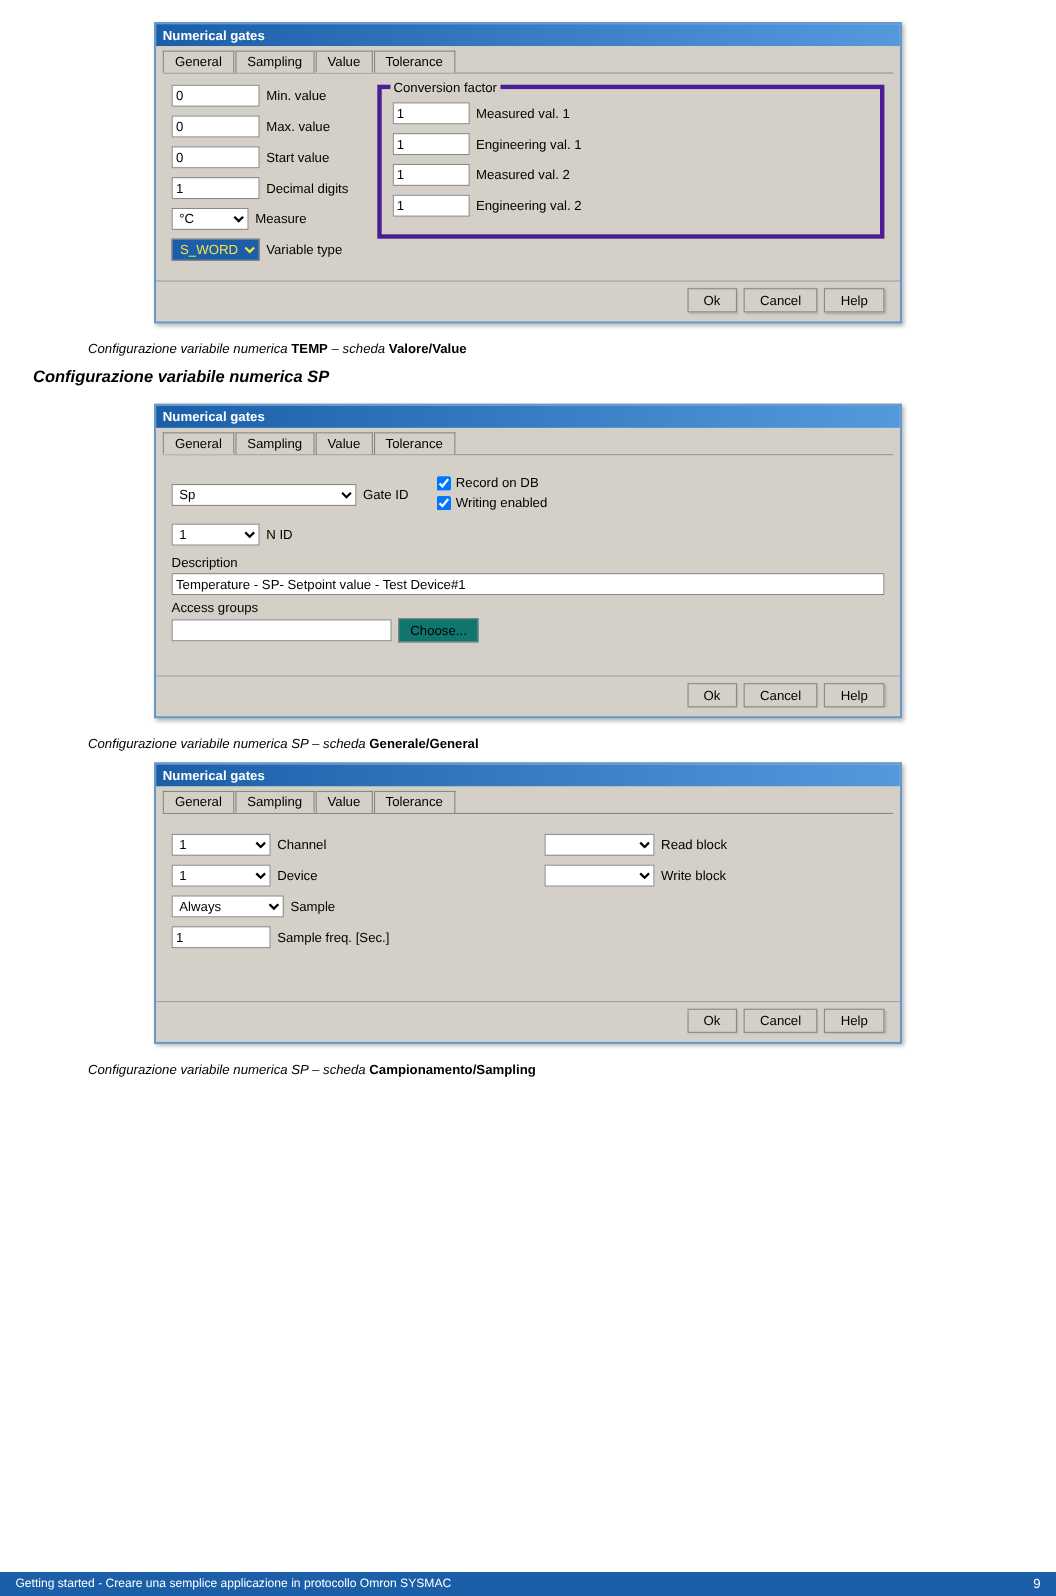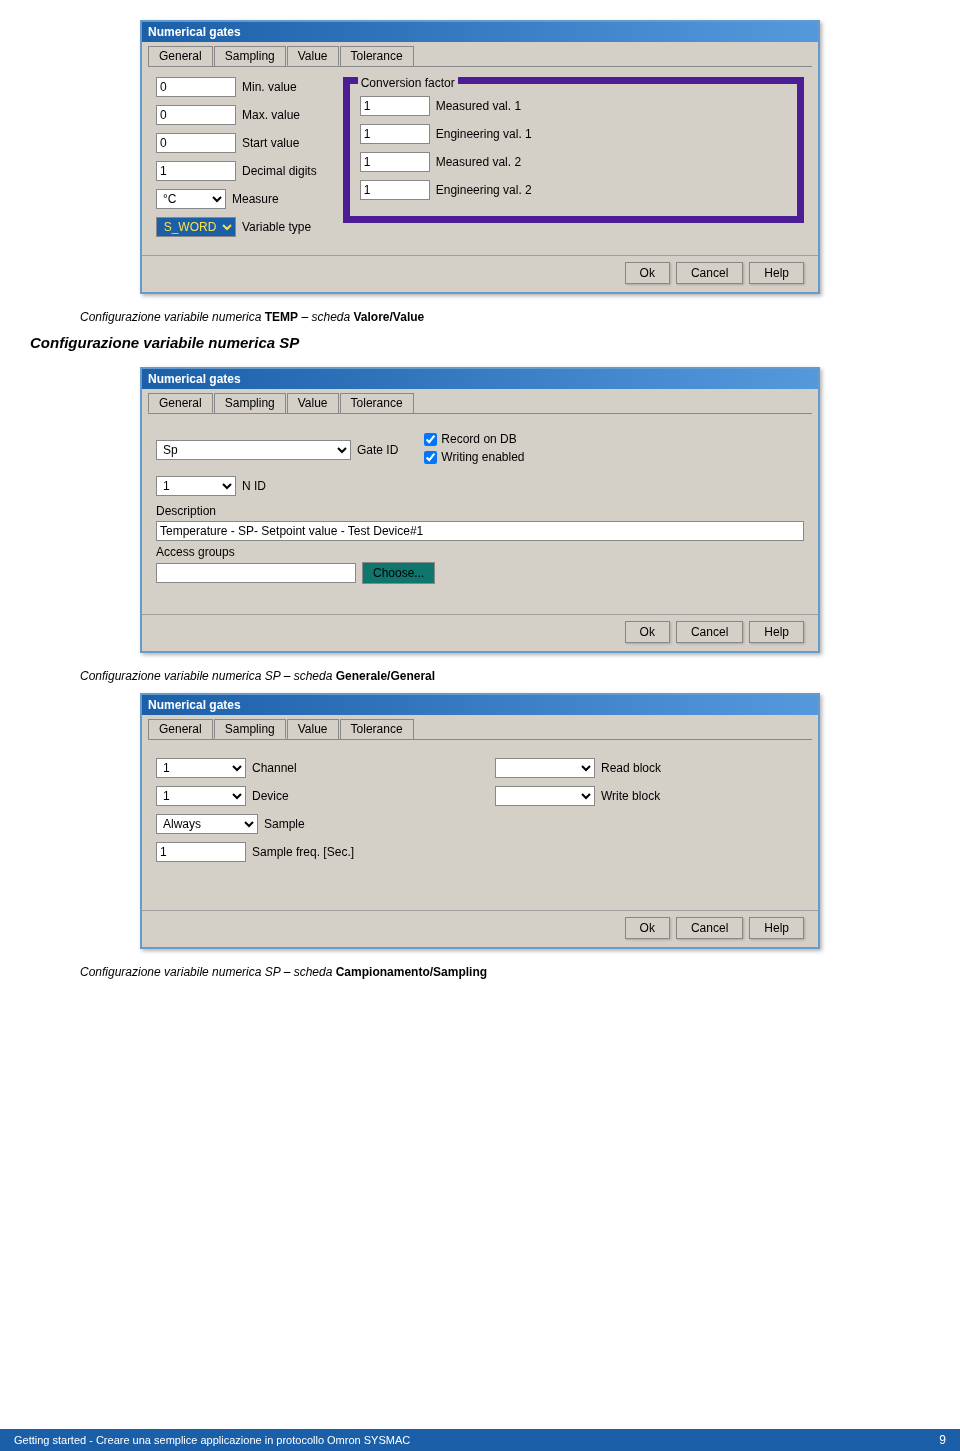--- a/index.html
+++ b/index.html
@@ -86,21 +86,21 @@
       font-size: 12px;
       padding: 1px 2px;
     }
     .select-blue {
       background: #1a5fa8;
       color: #fde047;
       text-align: center;
     }
     
     .group-box {
-      border: 7px solid #4c1d95;
+      border: 4px solid #4c1d95;
       padding: 6px 10px 8px 10px;
       margin-left: 10px;
       position: relative;
     }
     .group-box-label {
       position: absolute;
       top: -8px;
       left: 8px;
       background: #d4d0c8;
       padding: 0 3px;
@@ -322,21 +322,21 @@
       <div class="tab active"><span>General</span></div>
       <div class="tab"><span>Sampling</span></div>
       <div class="tab"><span>Value</span></div>
       <div class="tab"><span>Tolerance</span></div>
     </div>
     <div class="tab-underline"></div>
     <div class="dialog-body">
       <div style="height:8px;"></div>
 
       <div class="form-row">
-        <select class="select-input" style="width:195px;">
+        <select class="select-input" style="width:168px;">
           <option>Sp</option>
         </select>
         <span class="form-label">Gate ID</span>
         <div style="margin-left:20px;">
           <div class="checkbox-row">
             <input type="checkbox" class="checkbox-input" checked="" style="">
             <span class="form-label">Record on DB</span>
           </div>
           <div class="checkbox-row">
             <input type="checkbox" class="checkbox-input" checked="" style="">

